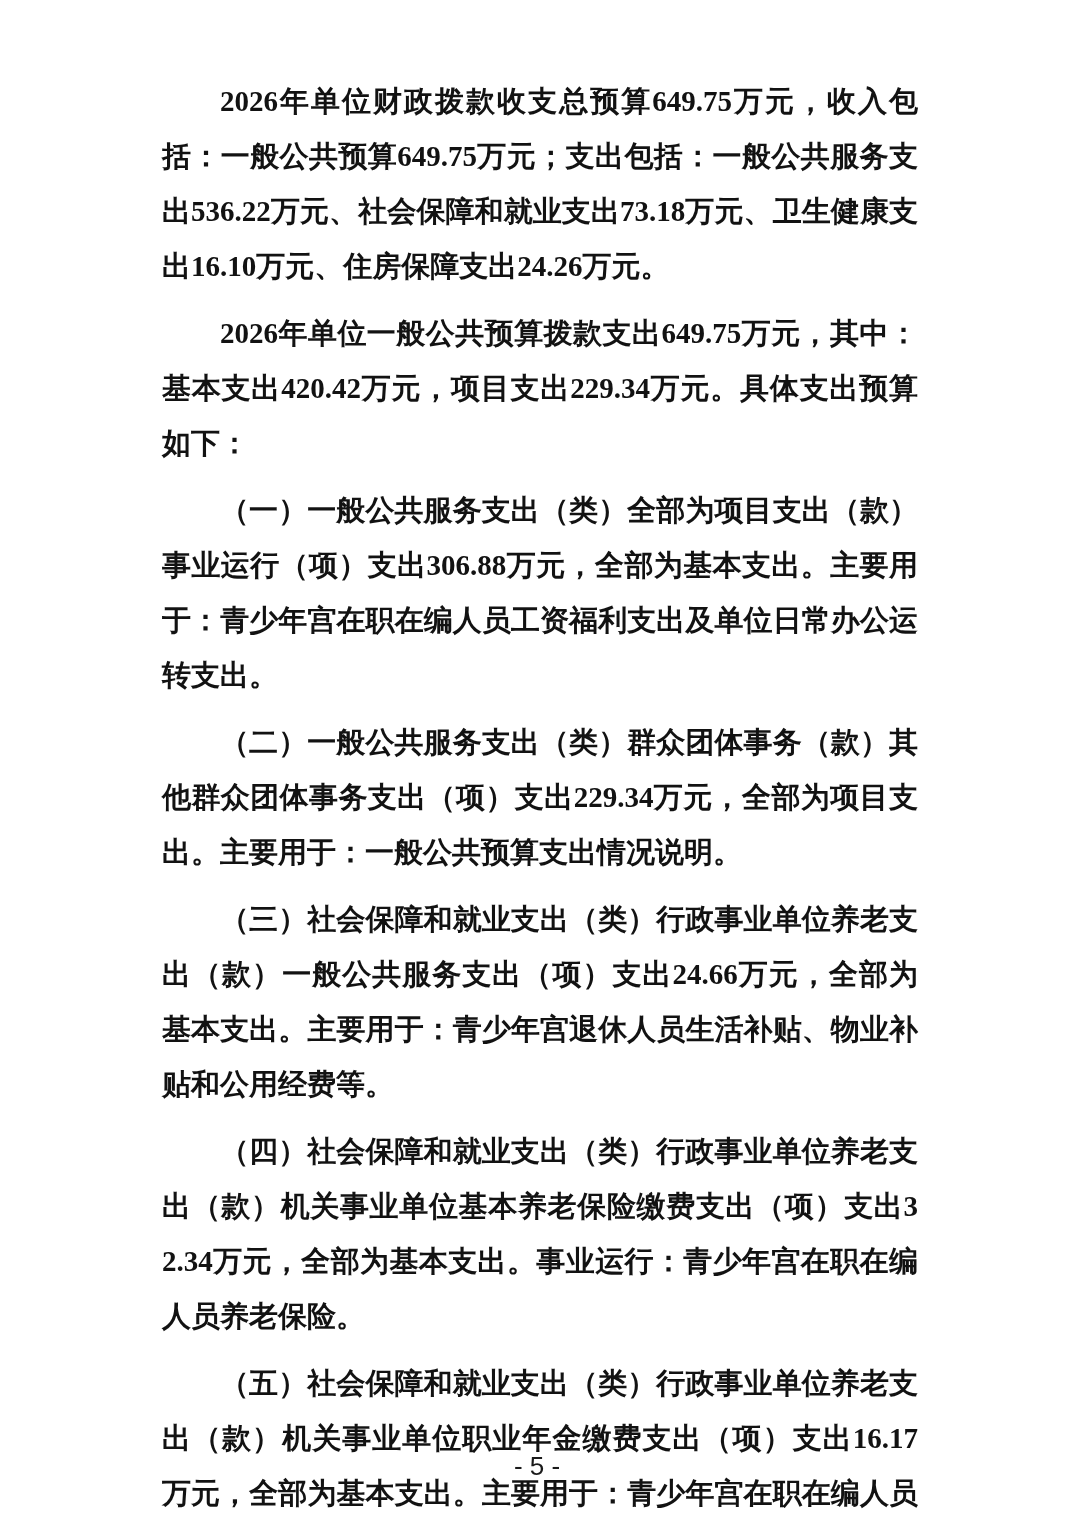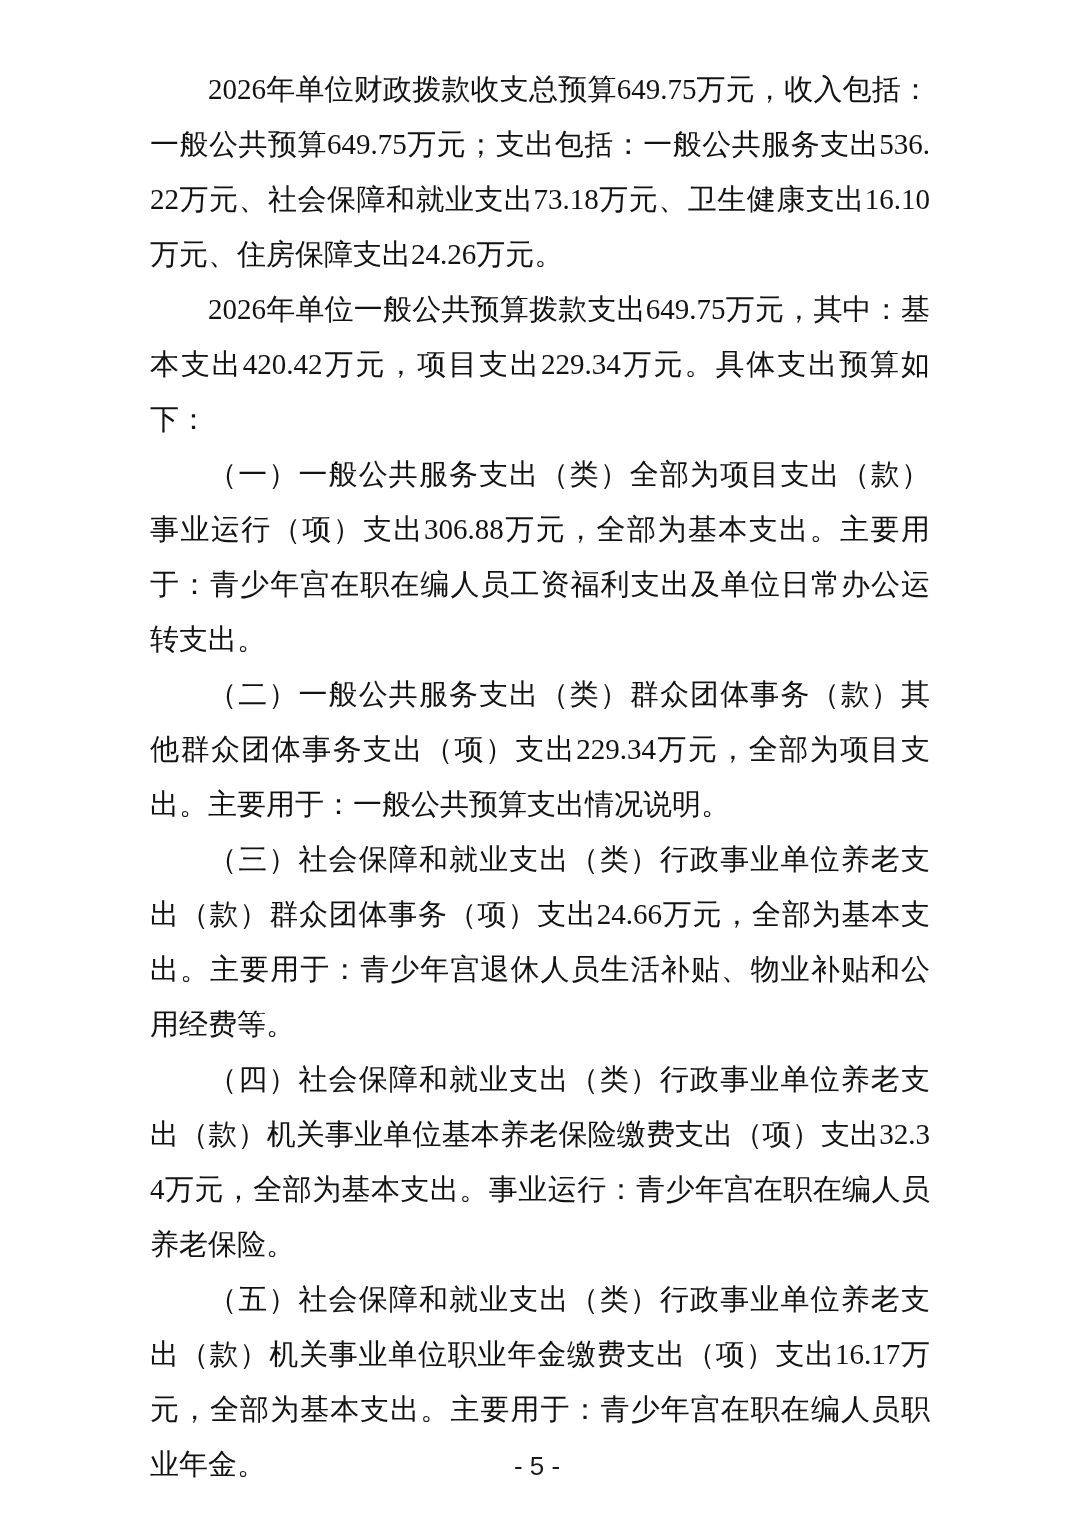--- a/index.html
+++ b/index.html
@@ -20,22 +20,22 @@
     position: absolute;
     left: 150px;
     top: 62px;
     width: 780px;
   }
   .body-para {
     font-size: 29px;
     line-height: 55px;
     text-align: justify;
     text-indent: 2em;
-    margin: 0;
-    font-weight: normal;
+    margin: 12px;
+    font-weight: bold;
     word-break: break-all;
   }
   .section-heading {
     font-family: "Liberation Sans", "DejaVu Sans", sans-serif;
     font-size: 30px;
     line-height: 55px;
     font-weight: bold;
     margin: 28px 0 15px 0;
     text-indent: 2em;
     letter-spacing: 1px;
@@ -59,21 +59,21 @@
   <main class="content">
     <p class="body-para">2026年单位财政拨款收支总预算649.75万元，收入包括：一般公共预算649.75万元；支出包括：一般公共服务支出536.22万元、社会保障和就业支出73.18万元、卫生健康支出16.10万元、住房保障支出24.26万元。</p>
 
 
     <p class="body-para">2026年单位一般公共预算拨款支出649.75万元，其中：基本支出420.42万元，项目支出229.34万元。具体支出预算如下：</p>
 
     <p class="body-para">（一）一般公共服务支出（类）全部为项目支出（款）事业运行（项）支出306.88万元，全部为基本支出。主要用于：青少年宫在职在编人员工资福利支出及单位日常办公运转支出。</p>
 
     <p class="body-para">（二）一般公共服务支出（类）群众团体事务（款）其他群众团体事务支出（项）支出229.34万元，全部为项目支出。主要用于：一般公共预算支出情况说明。</p>
 
-    <p class="body-para">（三）社会保障和就业支出（类）行政事业单位养老支出（款）群众团体事务（项）支出24.66万元，全部为基本支出。主要用于：青少年宫退休人员生活补贴、物业补贴和公用经费等。</p>
+    <p class="body-para">（三）社会保障和就业支出（类）行政事业单位养老支出（款）一般公共服务支出（项）支出24.66万元，全部为基本支出。主要用于：青少年宫退休人员生活补贴、物业补贴和公用经费等。</p>
 
     <p class="body-para">（四）社会保障和就业支出（类）行政事业单位养老支出（款）机关事业单位基本养老保险缴费支出（项）支出32.34万元，全部为基本支出。事业运行：青少年宫在职在编人员养老保险。</p>
 
     <p class="body-para">（五）社会保障和就业支出（类）行政事业单位养老支出（款）机关事业单位职业年金缴费支出（项）支出16.17万元，全部为基本支出。主要用于：青少年宫在职在编人员职业年金。</p>
   </main>
 
   <footer class="page-footer">- 5 -</footer>
 </div>
 
 </body></html>

